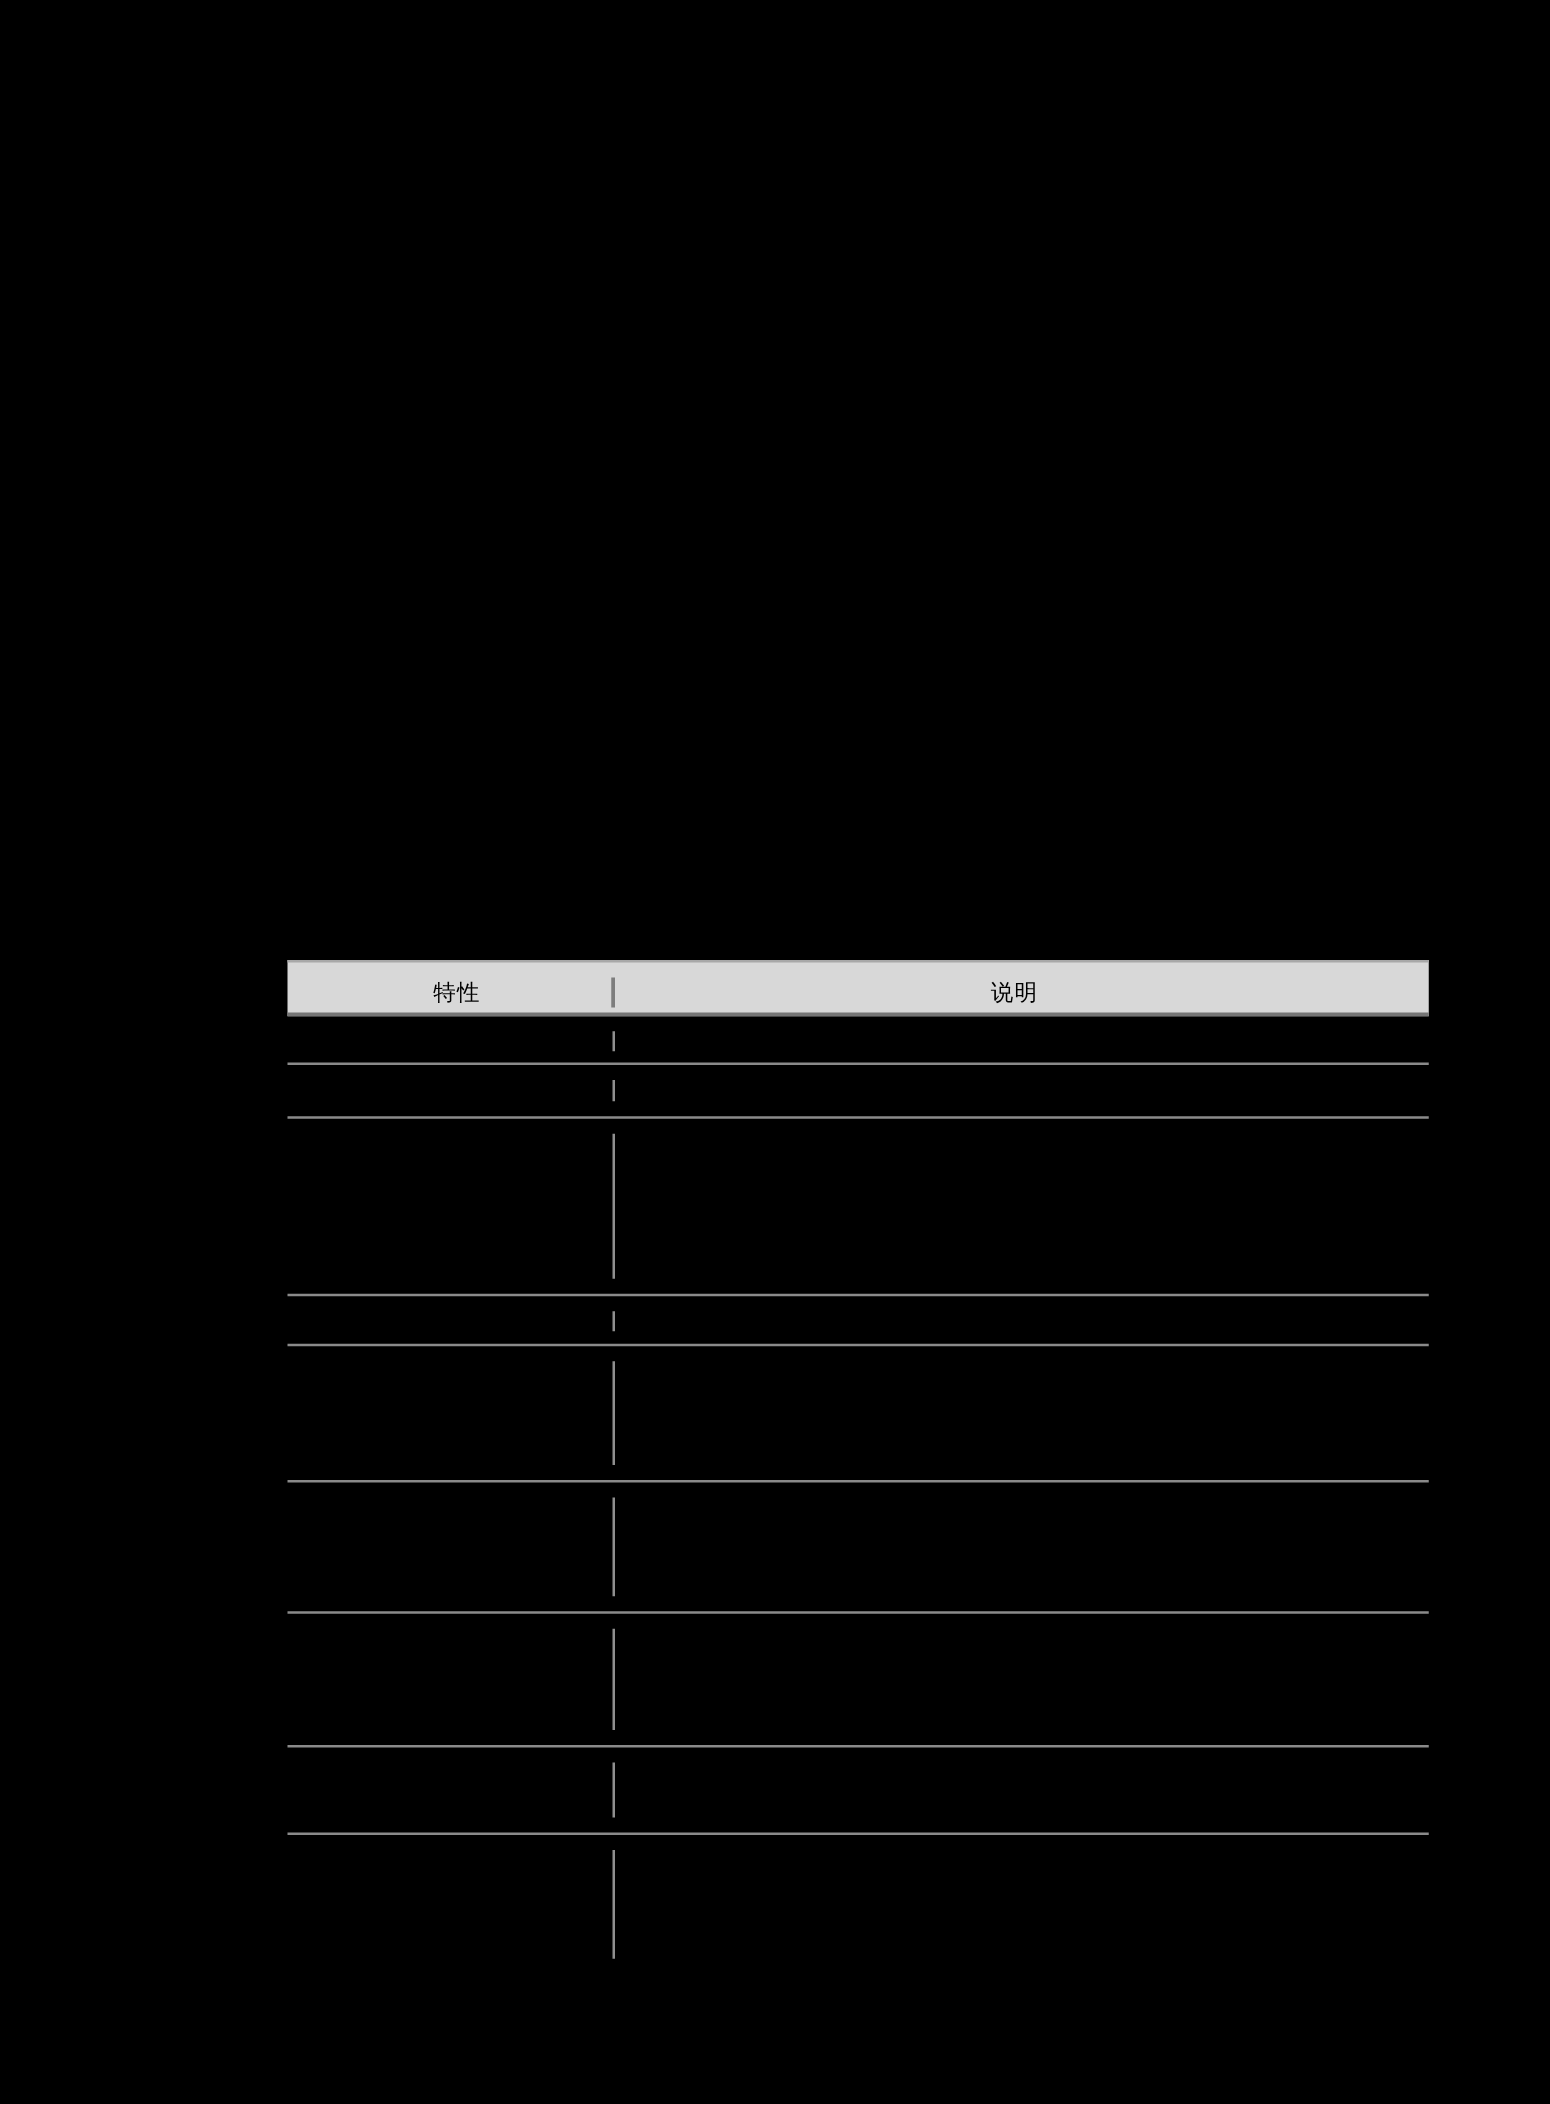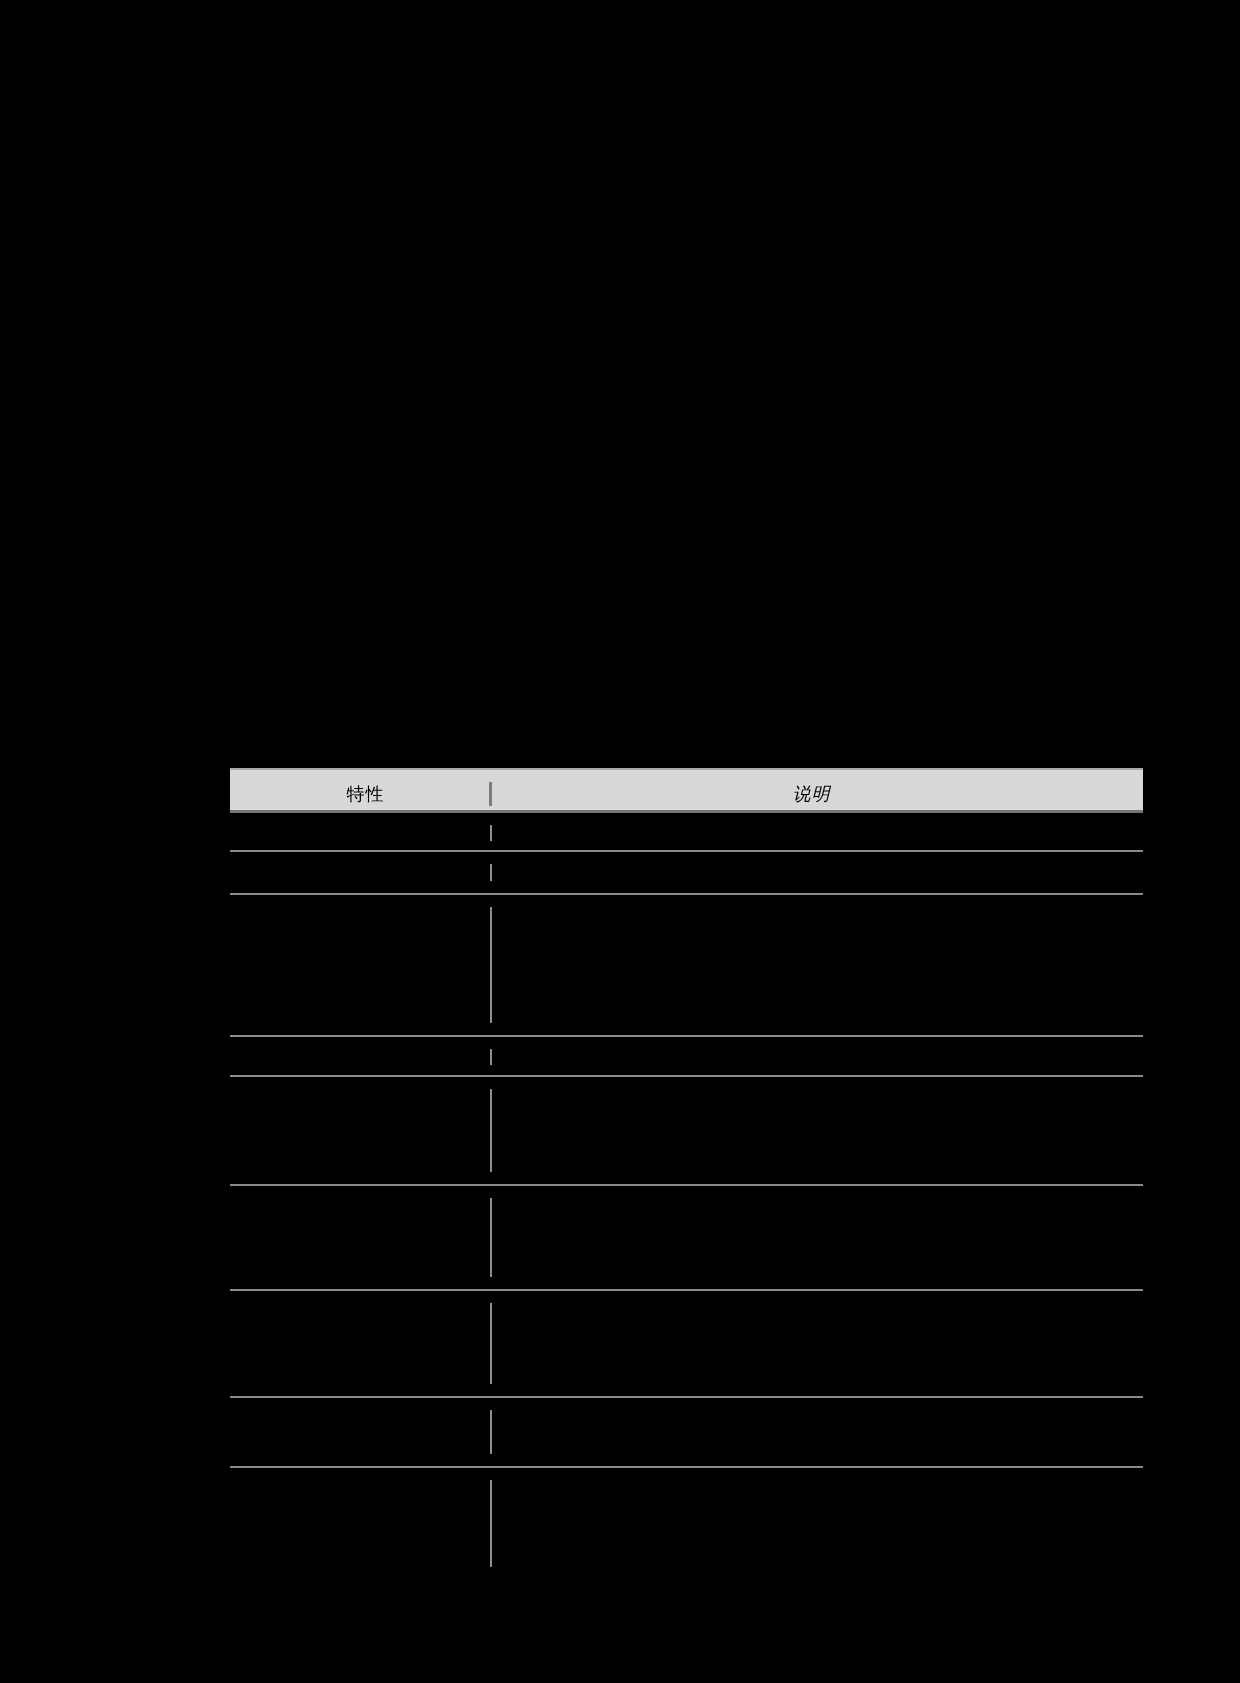--- a/index.html
+++ b/index.html
@@ -35,21 +35,21 @@
     justify-content: center;
     color: #000000;
     font-size: 18px;
     letter-spacing: 1px;
     font-weight: 400;
   }
   .th1 {
     width: 250px;
     border-right: 3px solid #7d7d7d;
   }
-  .th2 { flex: 1; font-style: italic; }
+  .th2 { flex: 1; }
   .row {
     display: flex;
     border-bottom: 2px solid #8a8a8a;
   }
   .row.last { border-bottom: none; }
   .c1 {
     width: 250px;
     border-right: 2px solid #8f8f8f;
   }
   .c2 { flex: 1; }

